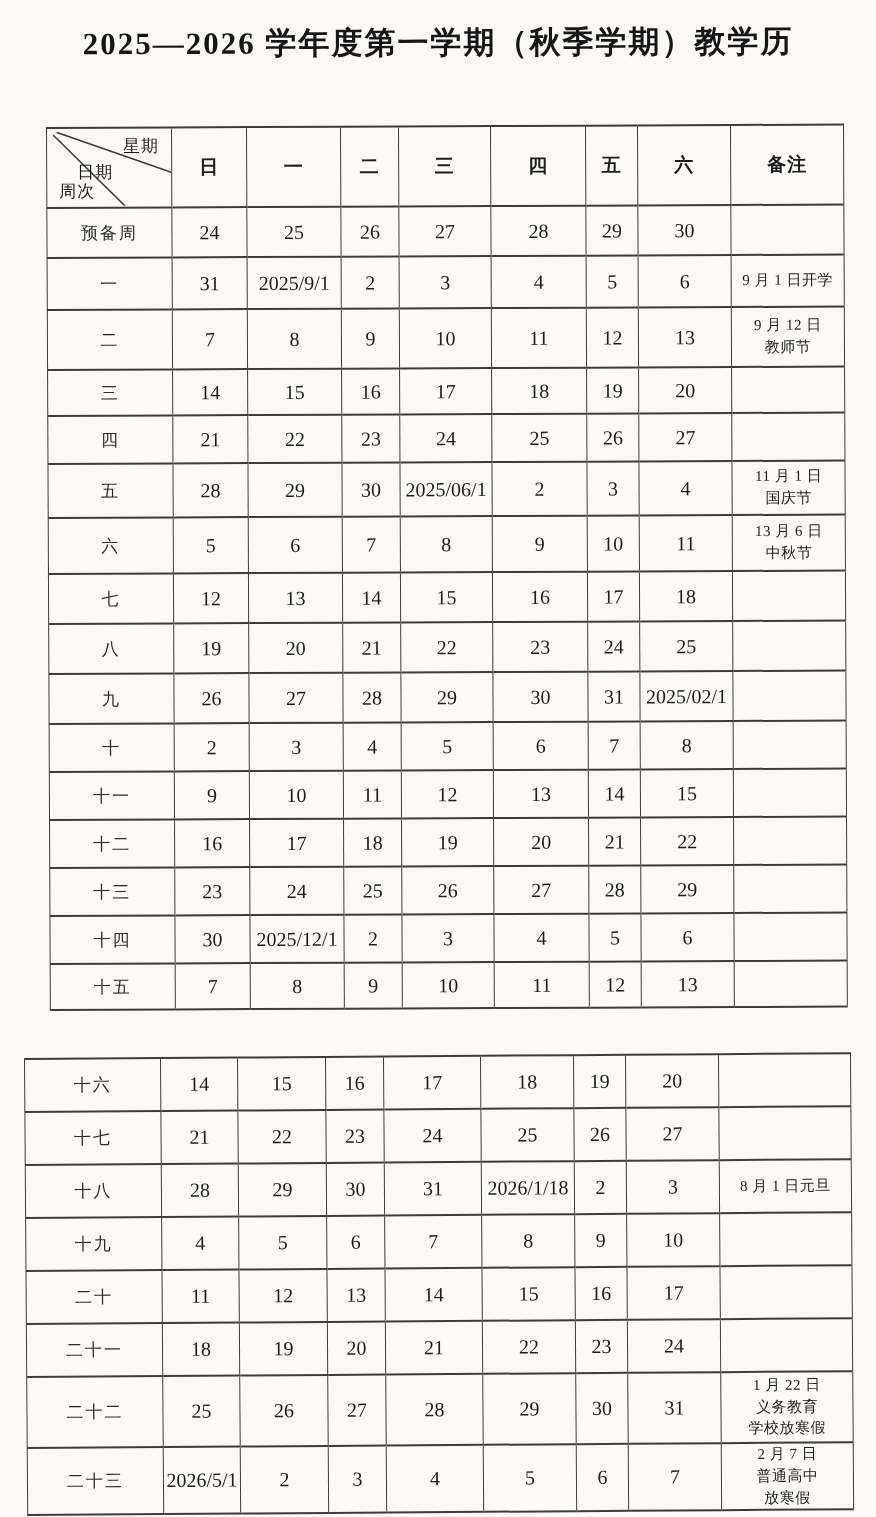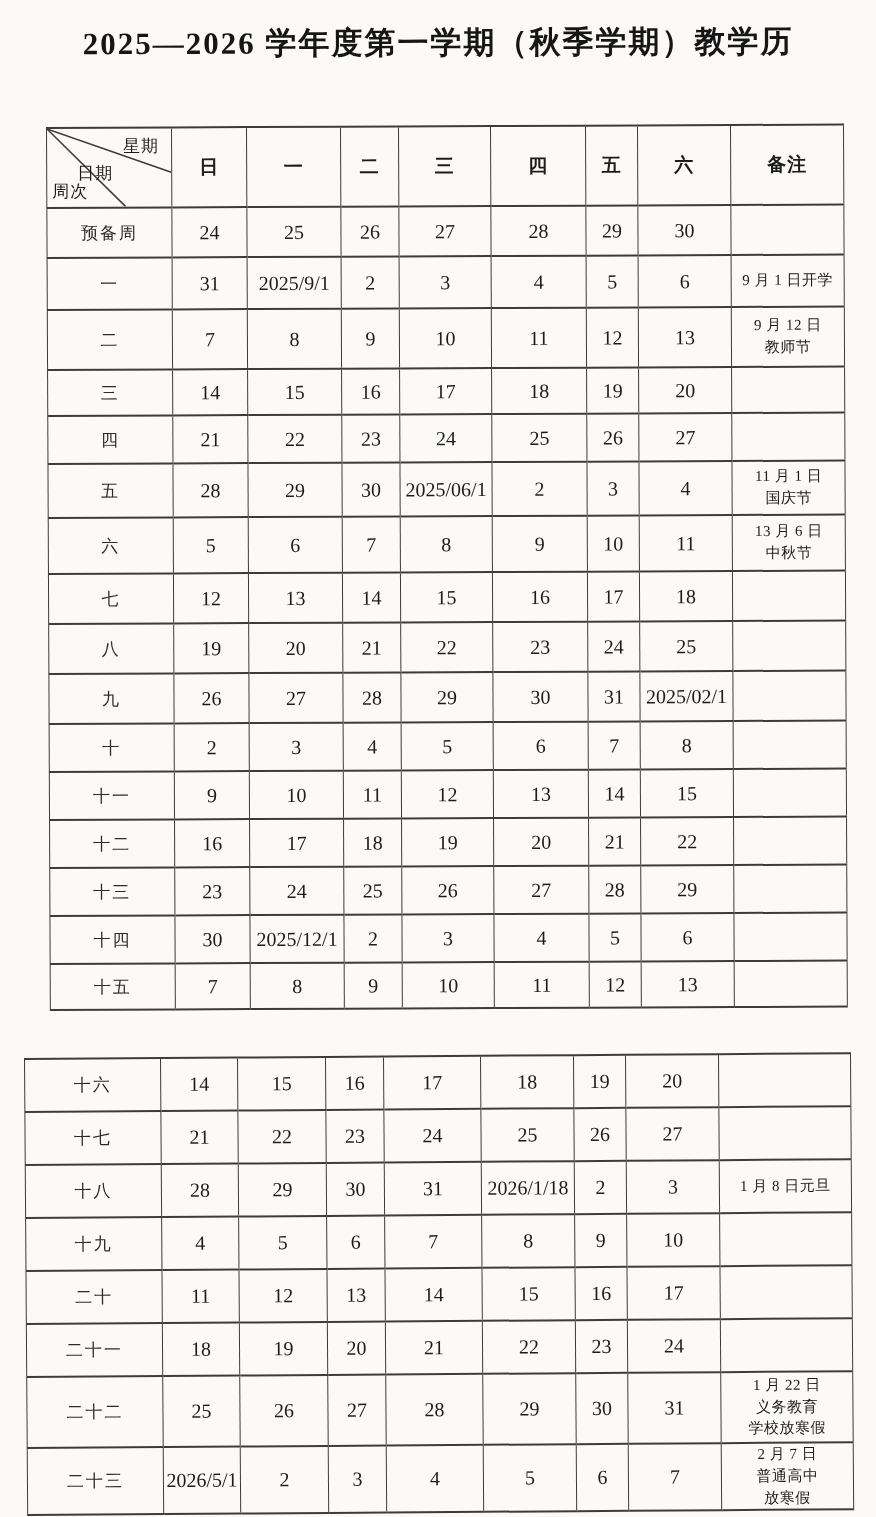--- a/index.html
+++ b/index.html
@@ -62,37 +62,38 @@
   }
   thead tr { height: 80px; }
   th.day-header {
     font-size: 19px;
     font-weight: 600;
     letter-spacing: 1px;
   }
   th.corner {
     position: relative;
     padding: 0;
+    border-radius: 19px;
   }
   th.corner svg {
     position: absolute;
     left: 0; top: 0;
     width: 100%; height: 100%;
     display: block;
   }
   th.corner .c-lbl {
     position: absolute;
     font-size: 17px;
     font-weight: 400;
     line-height: 1;
     letter-spacing: 1px;
   }
   th.corner .c-week   { top: 9px;  right: 12px; }
-  th.corner .c-date   { top: 36px; left: 30px;  }
-  th.corner .c-weekno { bottom: 7px; left: 5px; }
+  th.corner .c-date   { top: 36px; left: 30px; font-family: Liberation Mono, monospace;  }
+  th.corner .c-weekno { bottom: 7px; left: 12px; }
   td.week-cell {
     font-size: 17px;
     letter-spacing: 2px;
     color: #2a2a2a;
   }
   td.day-cell {
     font-size: 20px;
   }
   td.note-cell {
     font-size: 15px;
@@ -375,21 +376,21 @@
       </tr>
       <tr>
         <td class="week-cell">十八</td>
         <td class="day-cell">28</td>
         <td class="day-cell">29</td>
         <td class="day-cell">30</td>
         <td class="day-cell">31</td>
         <td class="day-cell">2026/1/18</td>
         <td class="day-cell">2</td>
         <td class="day-cell">3</td>
-        <td class="note-cell">1 月 8 日元旦</td>
+        <td class="note-cell">8 月 1 日元旦</td>
       </tr>
       <tr>
         <td class="week-cell">十九</td>
         <td class="day-cell">4</td>
         <td class="day-cell">5</td>
         <td class="day-cell">6</td>
         <td class="day-cell">7</td>
         <td class="day-cell">8</td>
         <td class="day-cell">9</td>
         <td class="day-cell">10</td>

